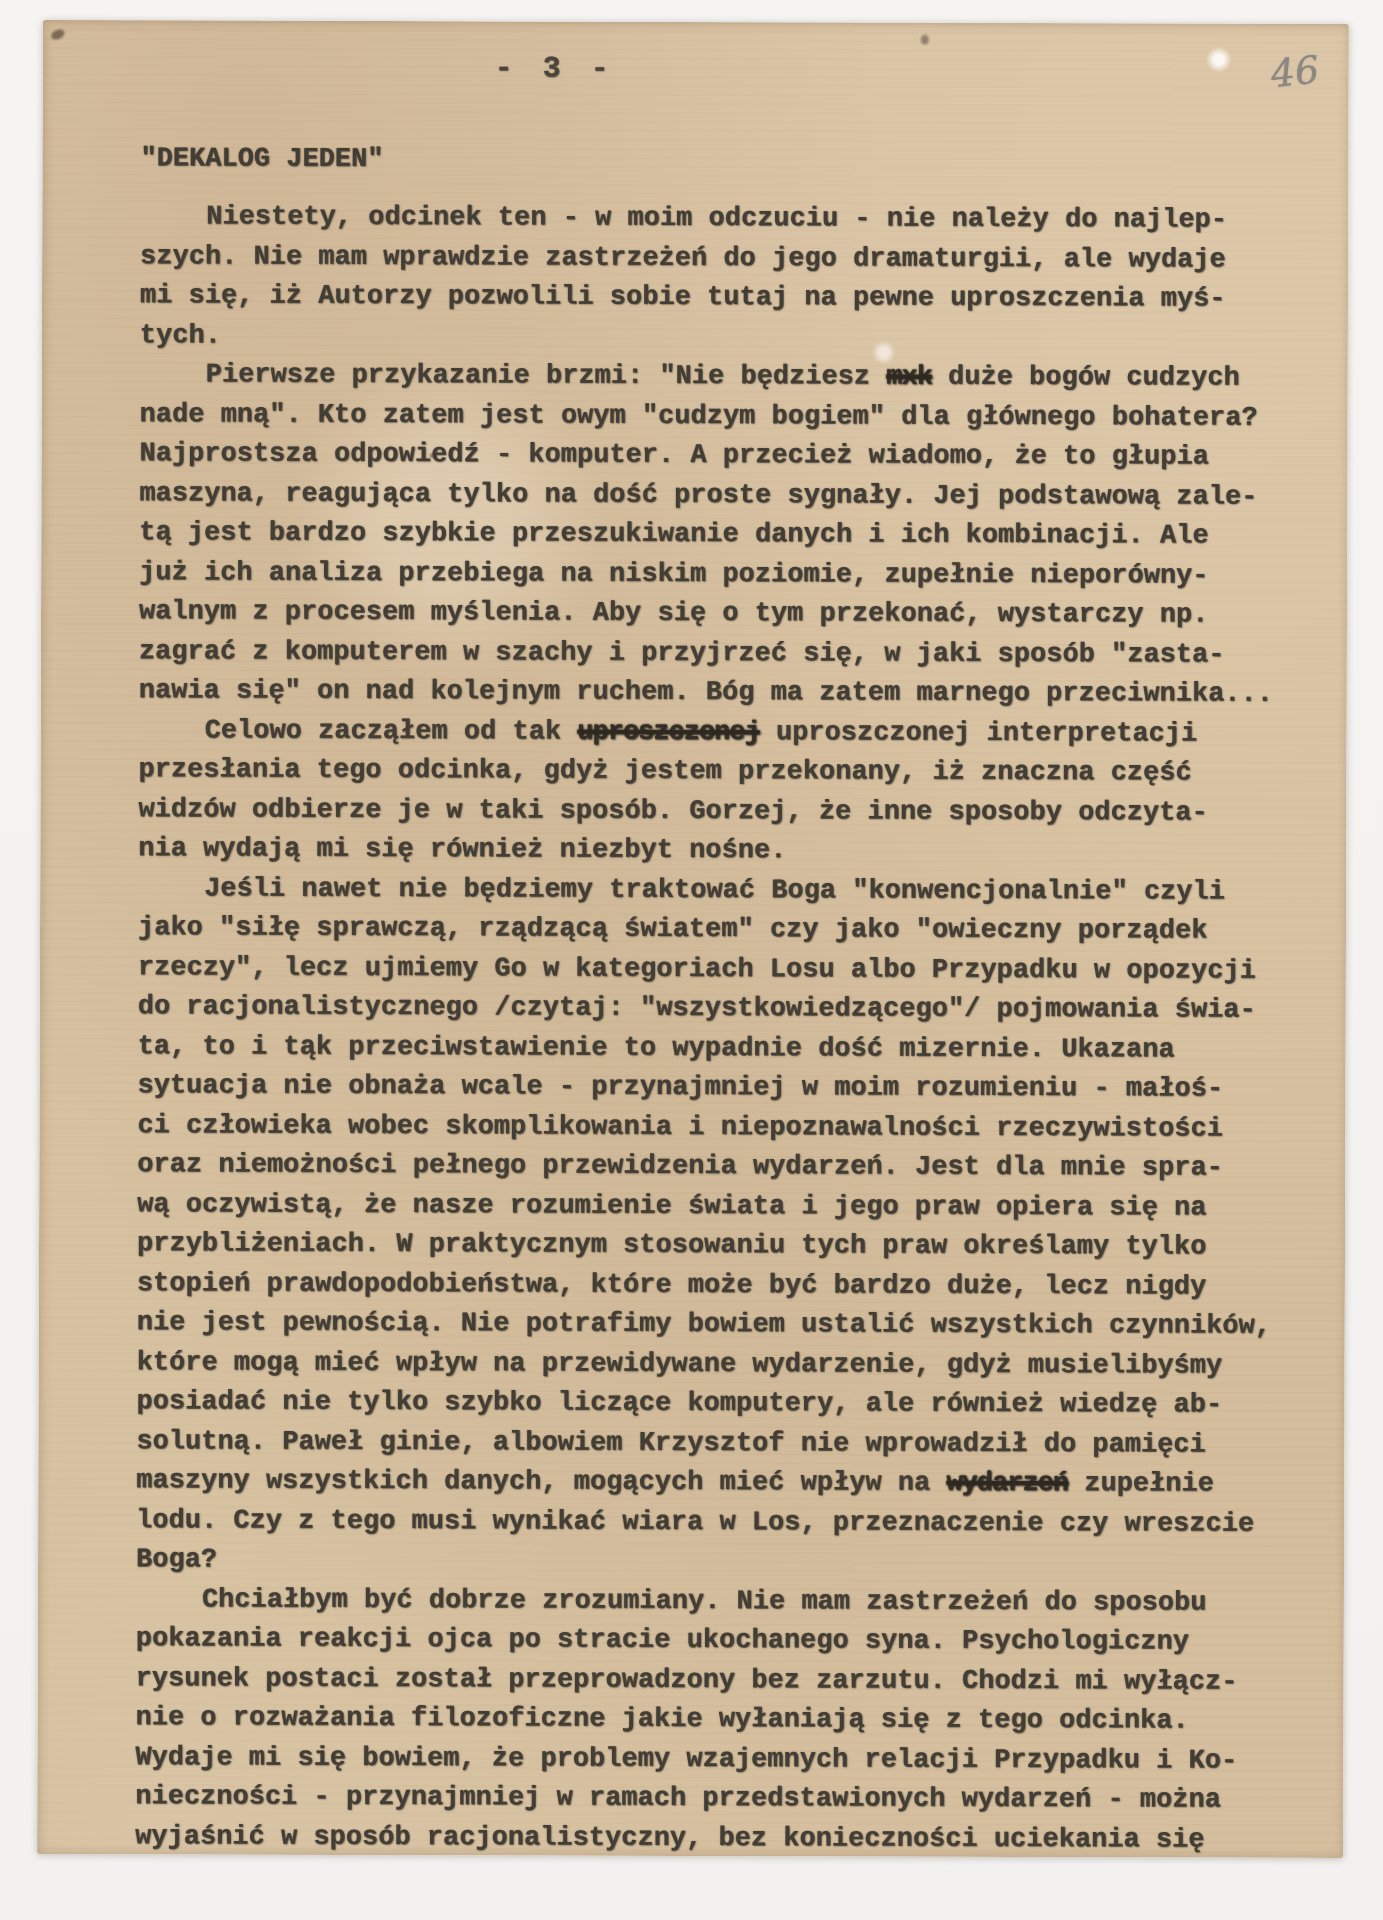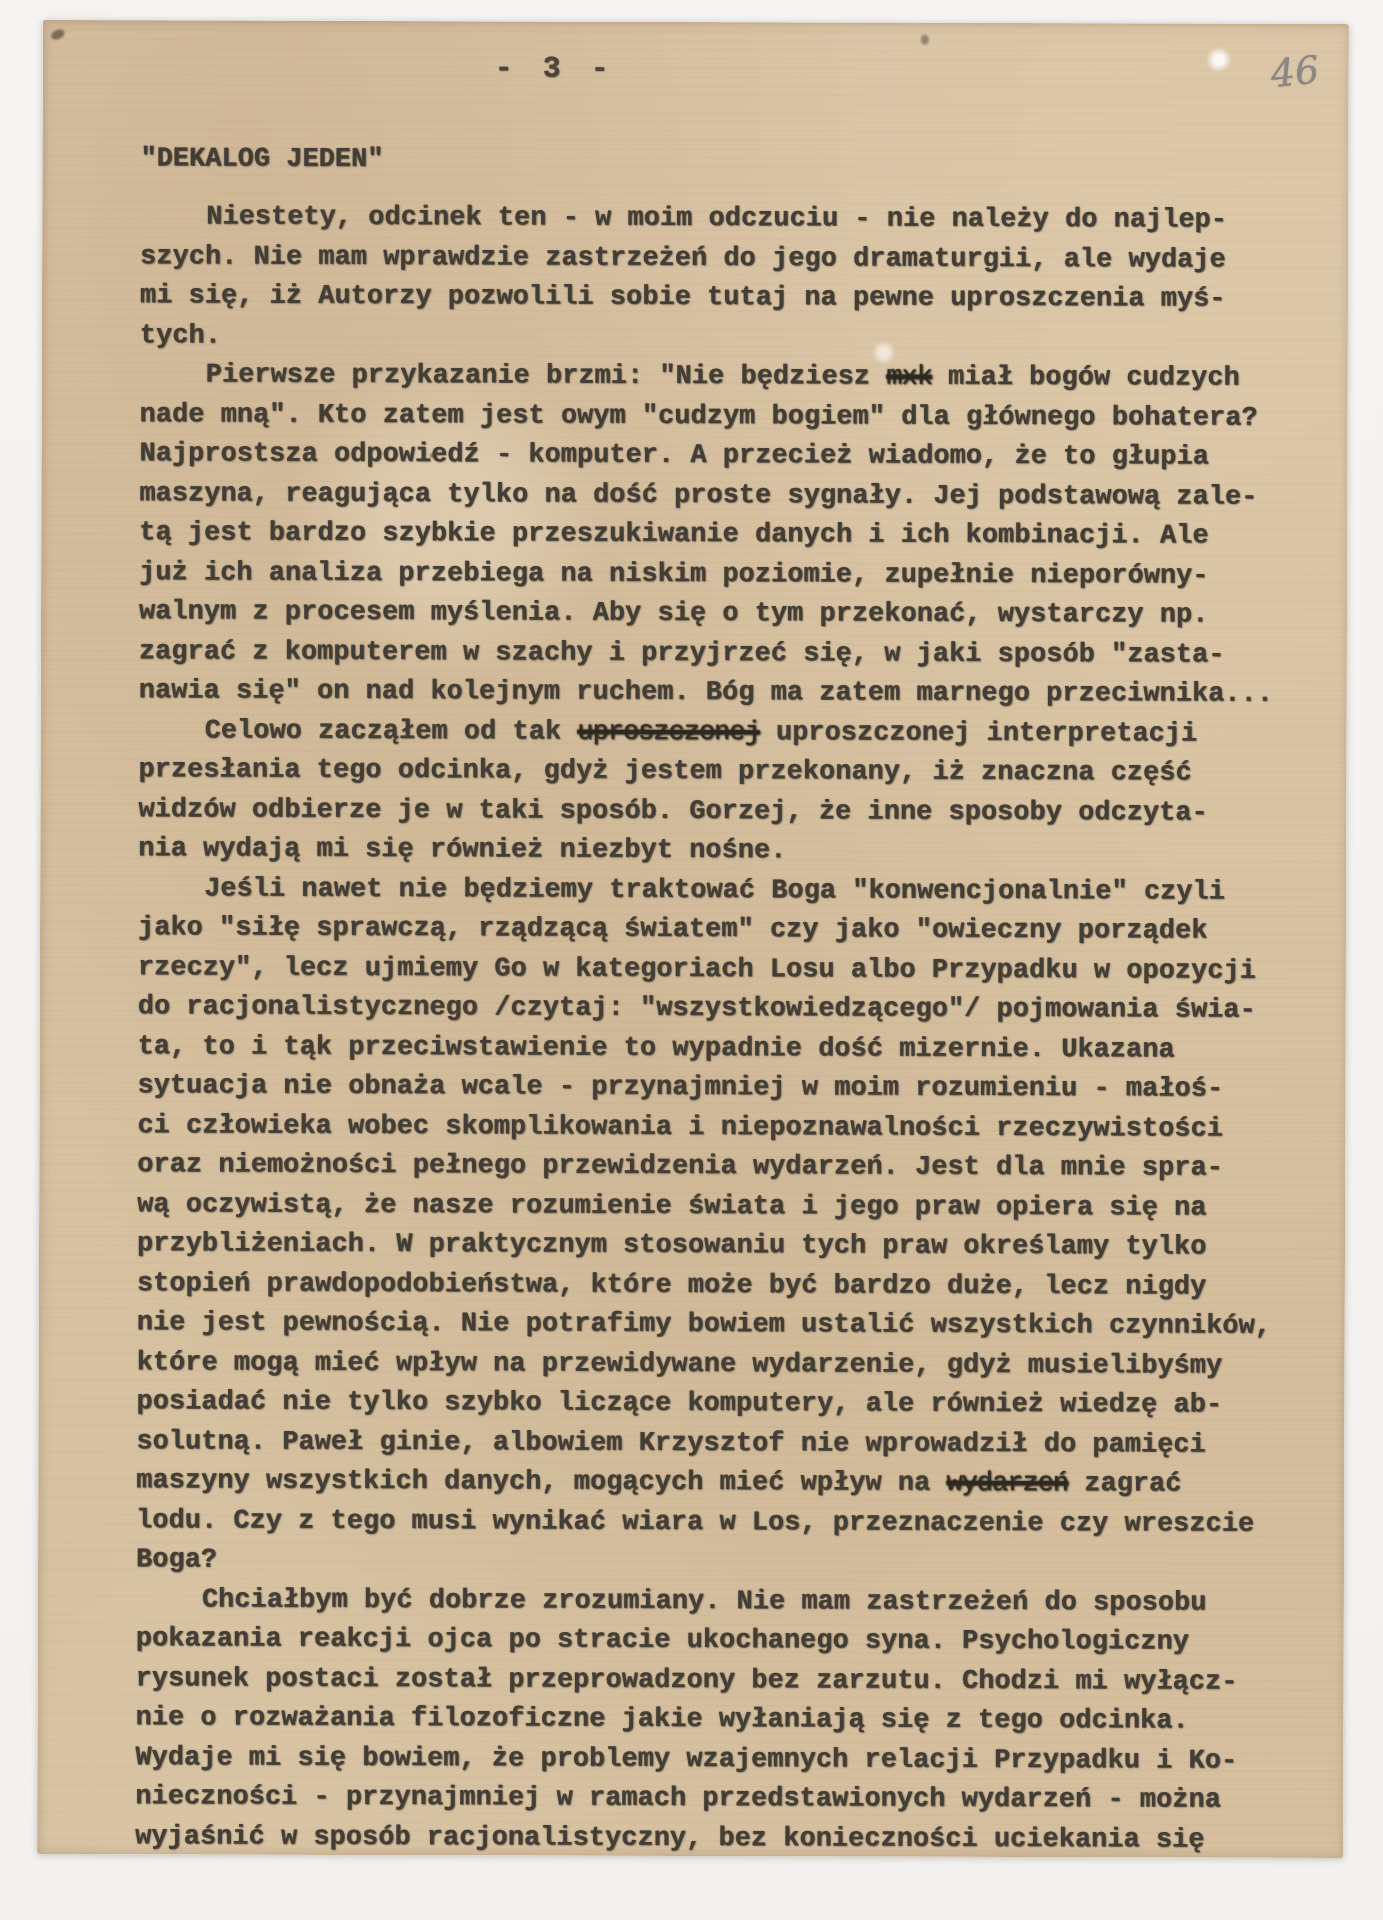--- a/index.html
+++ b/index.html
@@ -101,21 +101,21 @@
     font-weight: bold;
     height: 39.5px;
     line-height: 39.5px;
     white-space: nowrap;
     text-shadow: 0.7px 0.7px 1.5px rgba(62,54,42,0.72), -0.4px 0 1.1px rgba(62,54,42,0.38);
   }
   .line.indent { padding-left: 66px; }
 
   .struck {
     position: relative;
-    font-weight: 400;
+    font-weight: 700;
     color: #332f28;
     letter-spacing: -1px;
     text-decoration: line-through;
     text-decoration-thickness: 4px;
     text-decoration-color: rgba(45,40,32,0.9);
     text-shadow: 0 0 2px rgba(45,40,32,0.95), 1px 1px 2px rgba(45,40,32,0.8);
   }
 </style>
 </head>
 <body>
@@ -129,21 +129,21 @@
     <div class="page-number">- 3 -</div>
     <div class="handwritten">46</div>
 
     <div class="text-body">
       <div class="doc-title">"DEKALOG JEDEN"</div>
       <div id="lines-container">
           <div class="line indent"><span>Niestety, odcinek ten - w moim odczuciu - nie należy do najlep-</span></div>
           <div class="line"><span>szych. Nie mam wprawdzie zastrzeżeń do jego dramaturgii, ale wydaje</span></div>
           <div class="line"><span>mi się, iż Autorzy pozwolili sobie tutaj na pewne uproszczenia myś-</span></div>
           <div class="line"><span>tych.</span></div>
-          <div class="line indent"><span>Pierwsze przykazanie brzmi: "Nie będziesz </span><span class="struck">mxk</span><span> miał bogów cudzych</span></div>
+          <div class="line indent"><span>Pierwsze przykazanie brzmi: "Nie będziesz </span><span class="struck">mxk</span><span> duże bogów cudzych</span></div>
           <div class="line"><span>nade mną". Kto zatem jest owym "cudzym bogiem" dla głównego bohatera?</span></div>
           <div class="line"><span>Najprostsza odpowiedź - komputer. A przecież wiadomo, że to głupia</span></div>
           <div class="line"><span>maszyna, reagująca tylko na dość proste sygnały. Jej podstawową zale-</span></div>
           <div class="line"><span>tą jest bardzo szybkie przeszukiwanie danych i ich kombinacji. Ale</span></div>
           <div class="line"><span>już ich analiza przebiega na niskim poziomie, zupełnie nieporówny-</span></div>
           <div class="line"><span>walnym z procesem myślenia. Aby się o tym przekonać, wystarczy np.</span></div>
           <div class="line"><span>zagrać z komputerem w szachy i przyjrzeć się, w jaki sposób "zasta-</span></div>
           <div class="line"><span>nawia się" on nad kolejnym ruchem. Bóg ma zatem marnego przeciwnika...</span></div>
           <div class="line indent"><span>Celowo zacząłem od tak </span><span class="struck">uproszczonej</span><span> uproszczonej interpretacji</span></div>
           <div class="line"><span>przesłania tego odcinka, gdyż jestem przekonany, iż znaczna część</span></div>
@@ -157,21 +157,21 @@
           <div class="line"><span>sytuacja nie obnaża wcale - przynajmniej w moim rozumieniu - małoś-</span></div>
           <div class="line"><span>ci człowieka wobec skomplikowania i niepoznawalności rzeczywistości</span></div>
           <div class="line"><span>oraz niemożności pełnego przewidzenia wydarzeń. Jest dla mnie spra-</span></div>
           <div class="line"><span>wą oczywistą, że nasze rozumienie świata i jego praw opiera się na</span></div>
           <div class="line"><span>przybliżeniach. W praktycznym stosowaniu tych praw określamy tylko</span></div>
           <div class="line"><span>stopień prawdopodobieństwa, które może być bardzo duże, lecz nigdy</span></div>
           <div class="line"><span>nie jest pewnością. Nie potrafimy bowiem ustalić wszystkich czynników,</span></div>
           <div class="line"><span>które mogą mieć wpływ na przewidywane wydarzenie, gdyż musielibyśmy</span></div>
           <div class="line"><span>posiadać nie tylko szybko liczące komputery, ale również wiedzę ab-</span></div>
           <div class="line"><span>solutną. Paweł ginie, albowiem Krzysztof nie wprowadził do pamięci</span></div>
-          <div class="line"><span>maszyny wszystkich danych, mogących mieć wpływ na </span><span class="struck">wydarzeń</span><span> zagrać</span></div>
+          <div class="line"><span>maszyny wszystkich danych, mogących mieć wpływ na </span><span class="struck">wydarzeń</span><span> zupełnie</span></div>
           <div class="line"><span>lodu. Czy z tego musi wynikać wiara w Los, przeznaczenie czy wreszcie</span></div>
           <div class="line"><span>Boga?</span></div>
           <div class="line indent"><span>Chciałbym być dobrze zrozumiany. Nie mam zastrzeżeń do sposobu</span></div>
           <div class="line"><span>pokazania reakcji ojca po stracie ukochanego syna. Psychologiczny</span></div>
           <div class="line"><span>rysunek postaci został przeprowadzony bez zarzutu. Chodzi mi wyłącz-</span></div>
           <div class="line"><span>nie o rozważania filozoficzne jakie wyłaniają się z tego odcinka.</span></div>
           <div class="line"><span>Wydaje mi się bowiem, że problemy wzajemnych relacji Przypadku i Ko-</span></div>
           <div class="line"><span>nieczności - przynajmniej w ramach przedstawionych wydarzeń - można</span></div>
           <div class="line"><span>wyjaśnić w sposób racjonalistyczny, bez konieczności uciekania się</span></div>
         </div>

